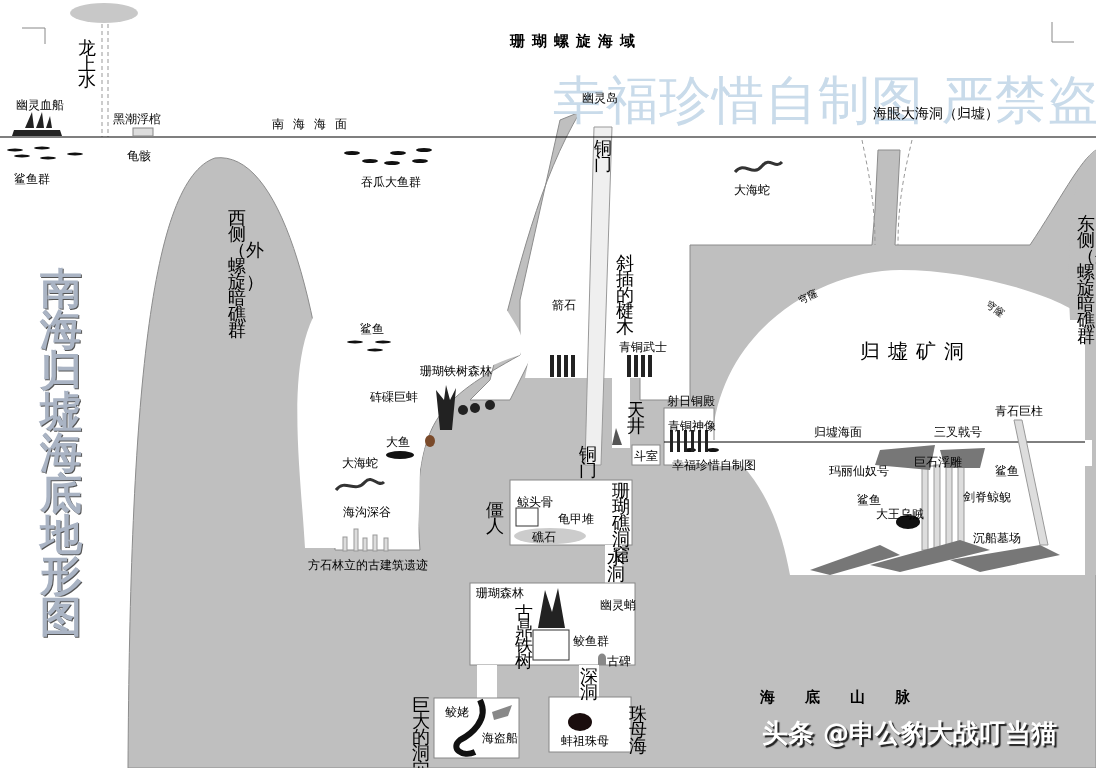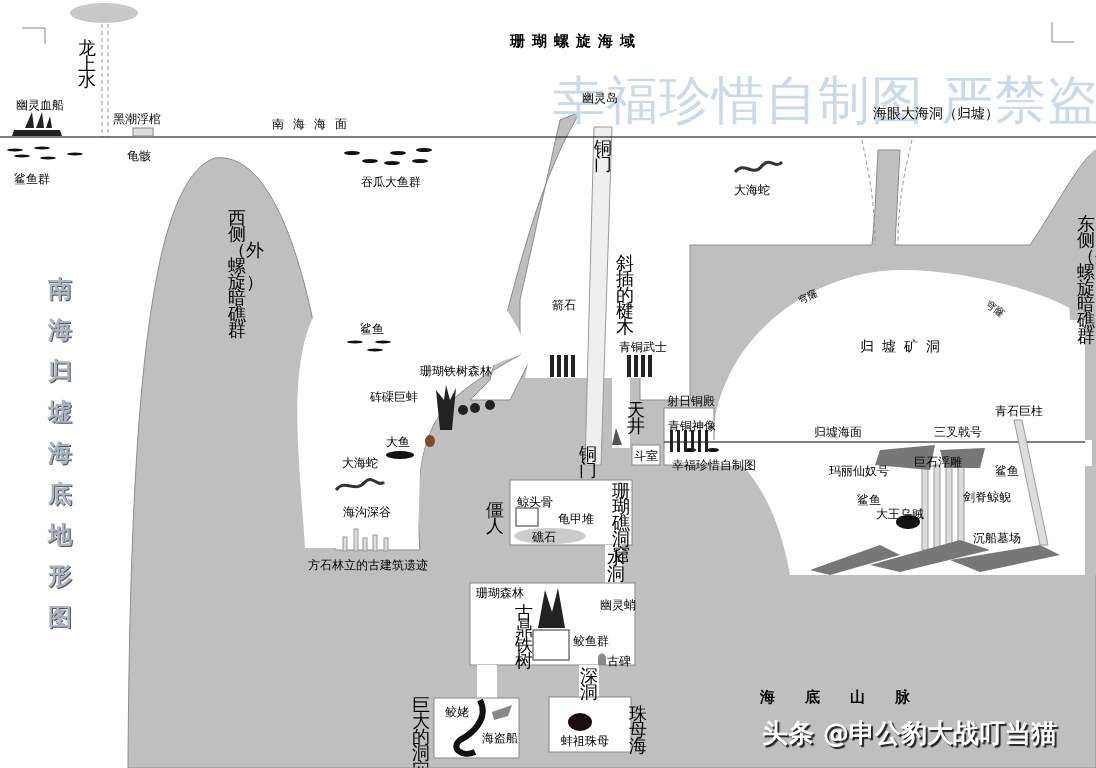--- a/index.html
+++ b/index.html
@@ -1,26 +1,26 @@
 <!DOCTYPE html>
 <html><head>
 <meta charset="utf-8">
 <style>
   html,body{margin:0;padding:0;}
   body{width:1096px;height:768px;background:#fff;position:relative;overflow:hidden;font-family:"DejaVu Sans",sans-serif;color:#000;}
   svg.map{position:absolute;left:0;top:0;}
   .lbl{position:absolute;font-size:12px;line-height:14px;white-space:nowrap;}
   .vlbl{position:absolute;font-size:18px;line-height:16px;width:14px;word-break:break-all;white-space:normal;text-align:center;}
   .title-top{position:absolute;left:510px;top:32px;font-size:15px;font-weight:bold;letter-spacing:7px;font-family:"DejaVu Serif",serif;}
-  .big-title{position:absolute;left:40px;top:268px;width:40px;font-size:24px;line-height:41px;font-weight:bold;color:#aab4c4;text-shadow:1px 1px 0 #555,-1px -1px 0 #fff;word-break:break-all;text-align:center;font-family:"DejaVu Serif",serif;}
+  .big-title{position:absolute;left:40px;top:268px;width:40px;font-size:42px;line-height:41px;font-weight:bold;color:#aab4c4;text-shadow:1px 1px 0 #555,-1px -1px 0 #fff;word-break:break-all;text-align:center;font-family:"DejaVu Serif",serif;}
   .watermark{position:absolute;left:553px;top:66px;font-size:52px;color:#c9dbea;letter-spacing:1px;white-space:nowrap;}
   .credit{position:absolute;left:762px;top:716px;font-size:26px;color:#fff;font-weight:bold;text-shadow:2px 2px 1px #222;white-space:nowrap;}
   .mountain-lbl{position:absolute;left:760px;top:688px;font-size:15px;font-weight:bold;letter-spacing:30px;font-family:"DejaVu Serif",serif;}
   .sealbl{position:absolute;left:272px;top:116px;font-size:12px;letter-spacing:9px;}
-  .mine-lbl{position:absolute;left:860px;top:338px;font-size:14px;letter-spacing:8px;}
+  .mine-lbl{position:absolute;left:860px;top:338px;font-size:20px;letter-spacing:8px;}
 </style>
 </head>
 <body>
 
 <svg class="map" width="1096" height="768" viewBox="0 0 1096 768">
 
   <path d="M22 28 L45 28 L45 44" fill="none" stroke="#888" stroke-width="1" transform="translate(0,0) scale(1,1)"></path>
   <path d="M1052 22 L1052 42 L1074 42" fill="none" stroke="#888"></path>
 
   <ellipse cx="104" cy="13" rx="34" ry="10" fill="#c8c8c8"></ellipse>

